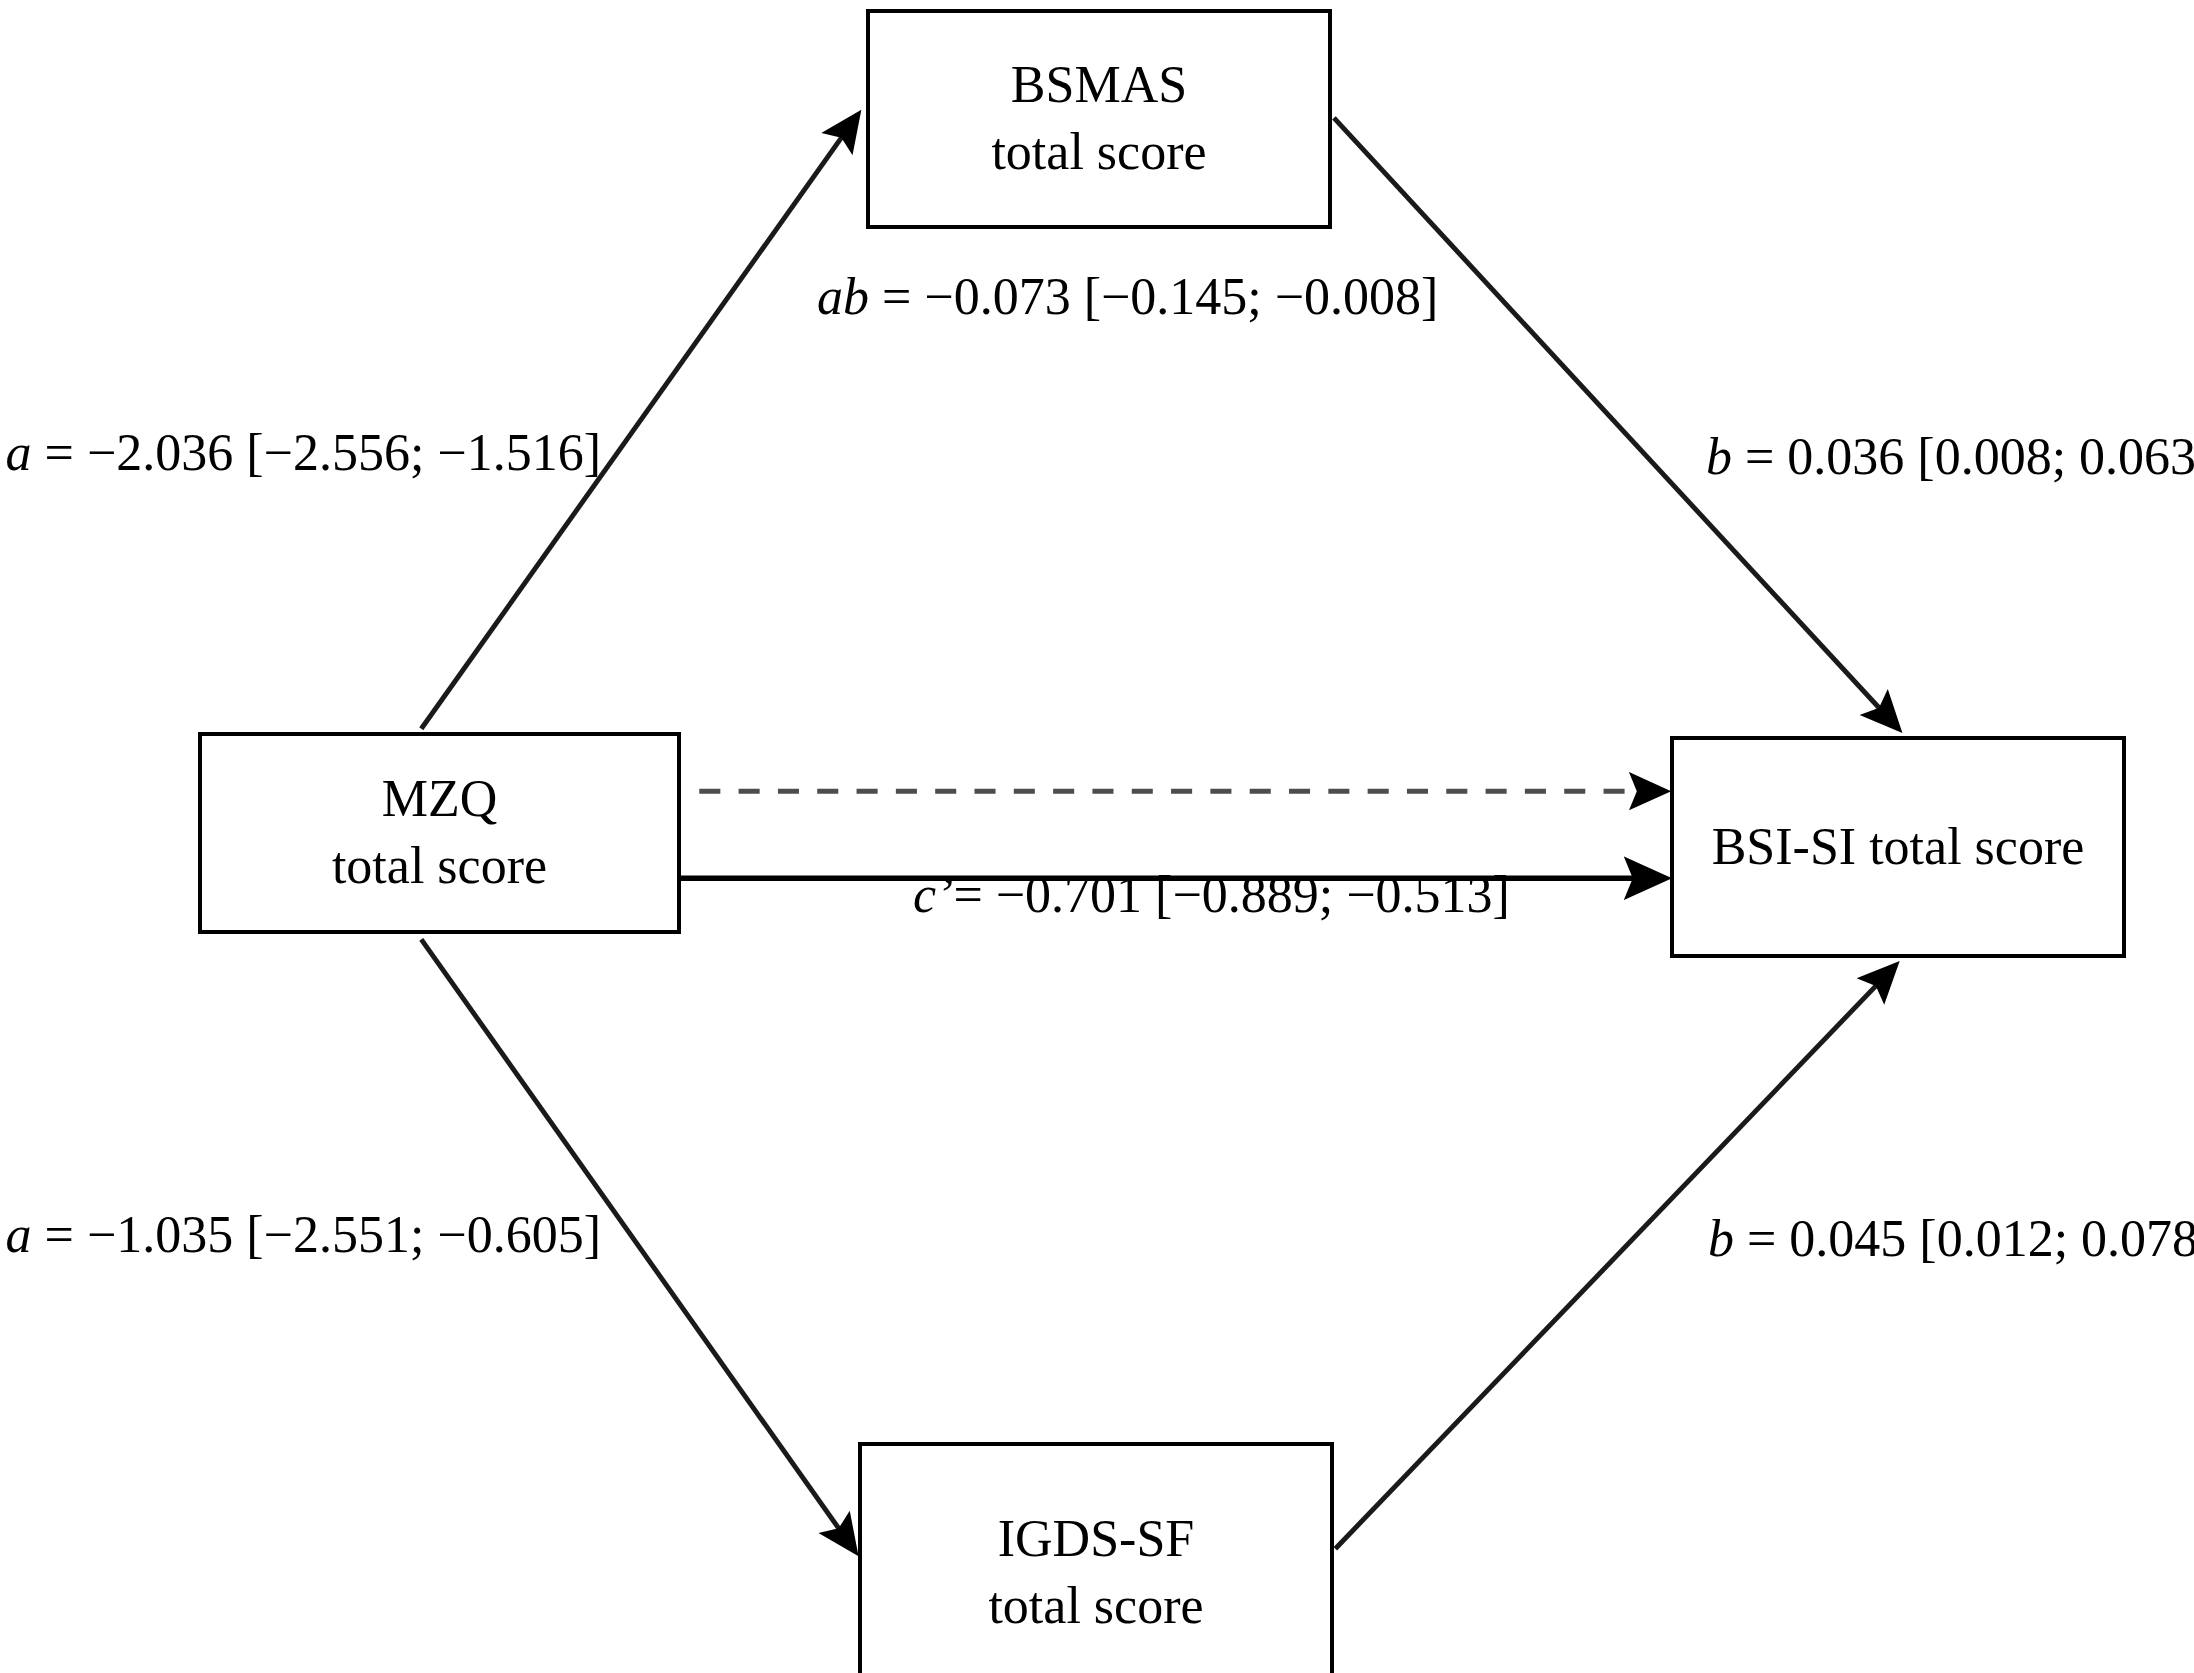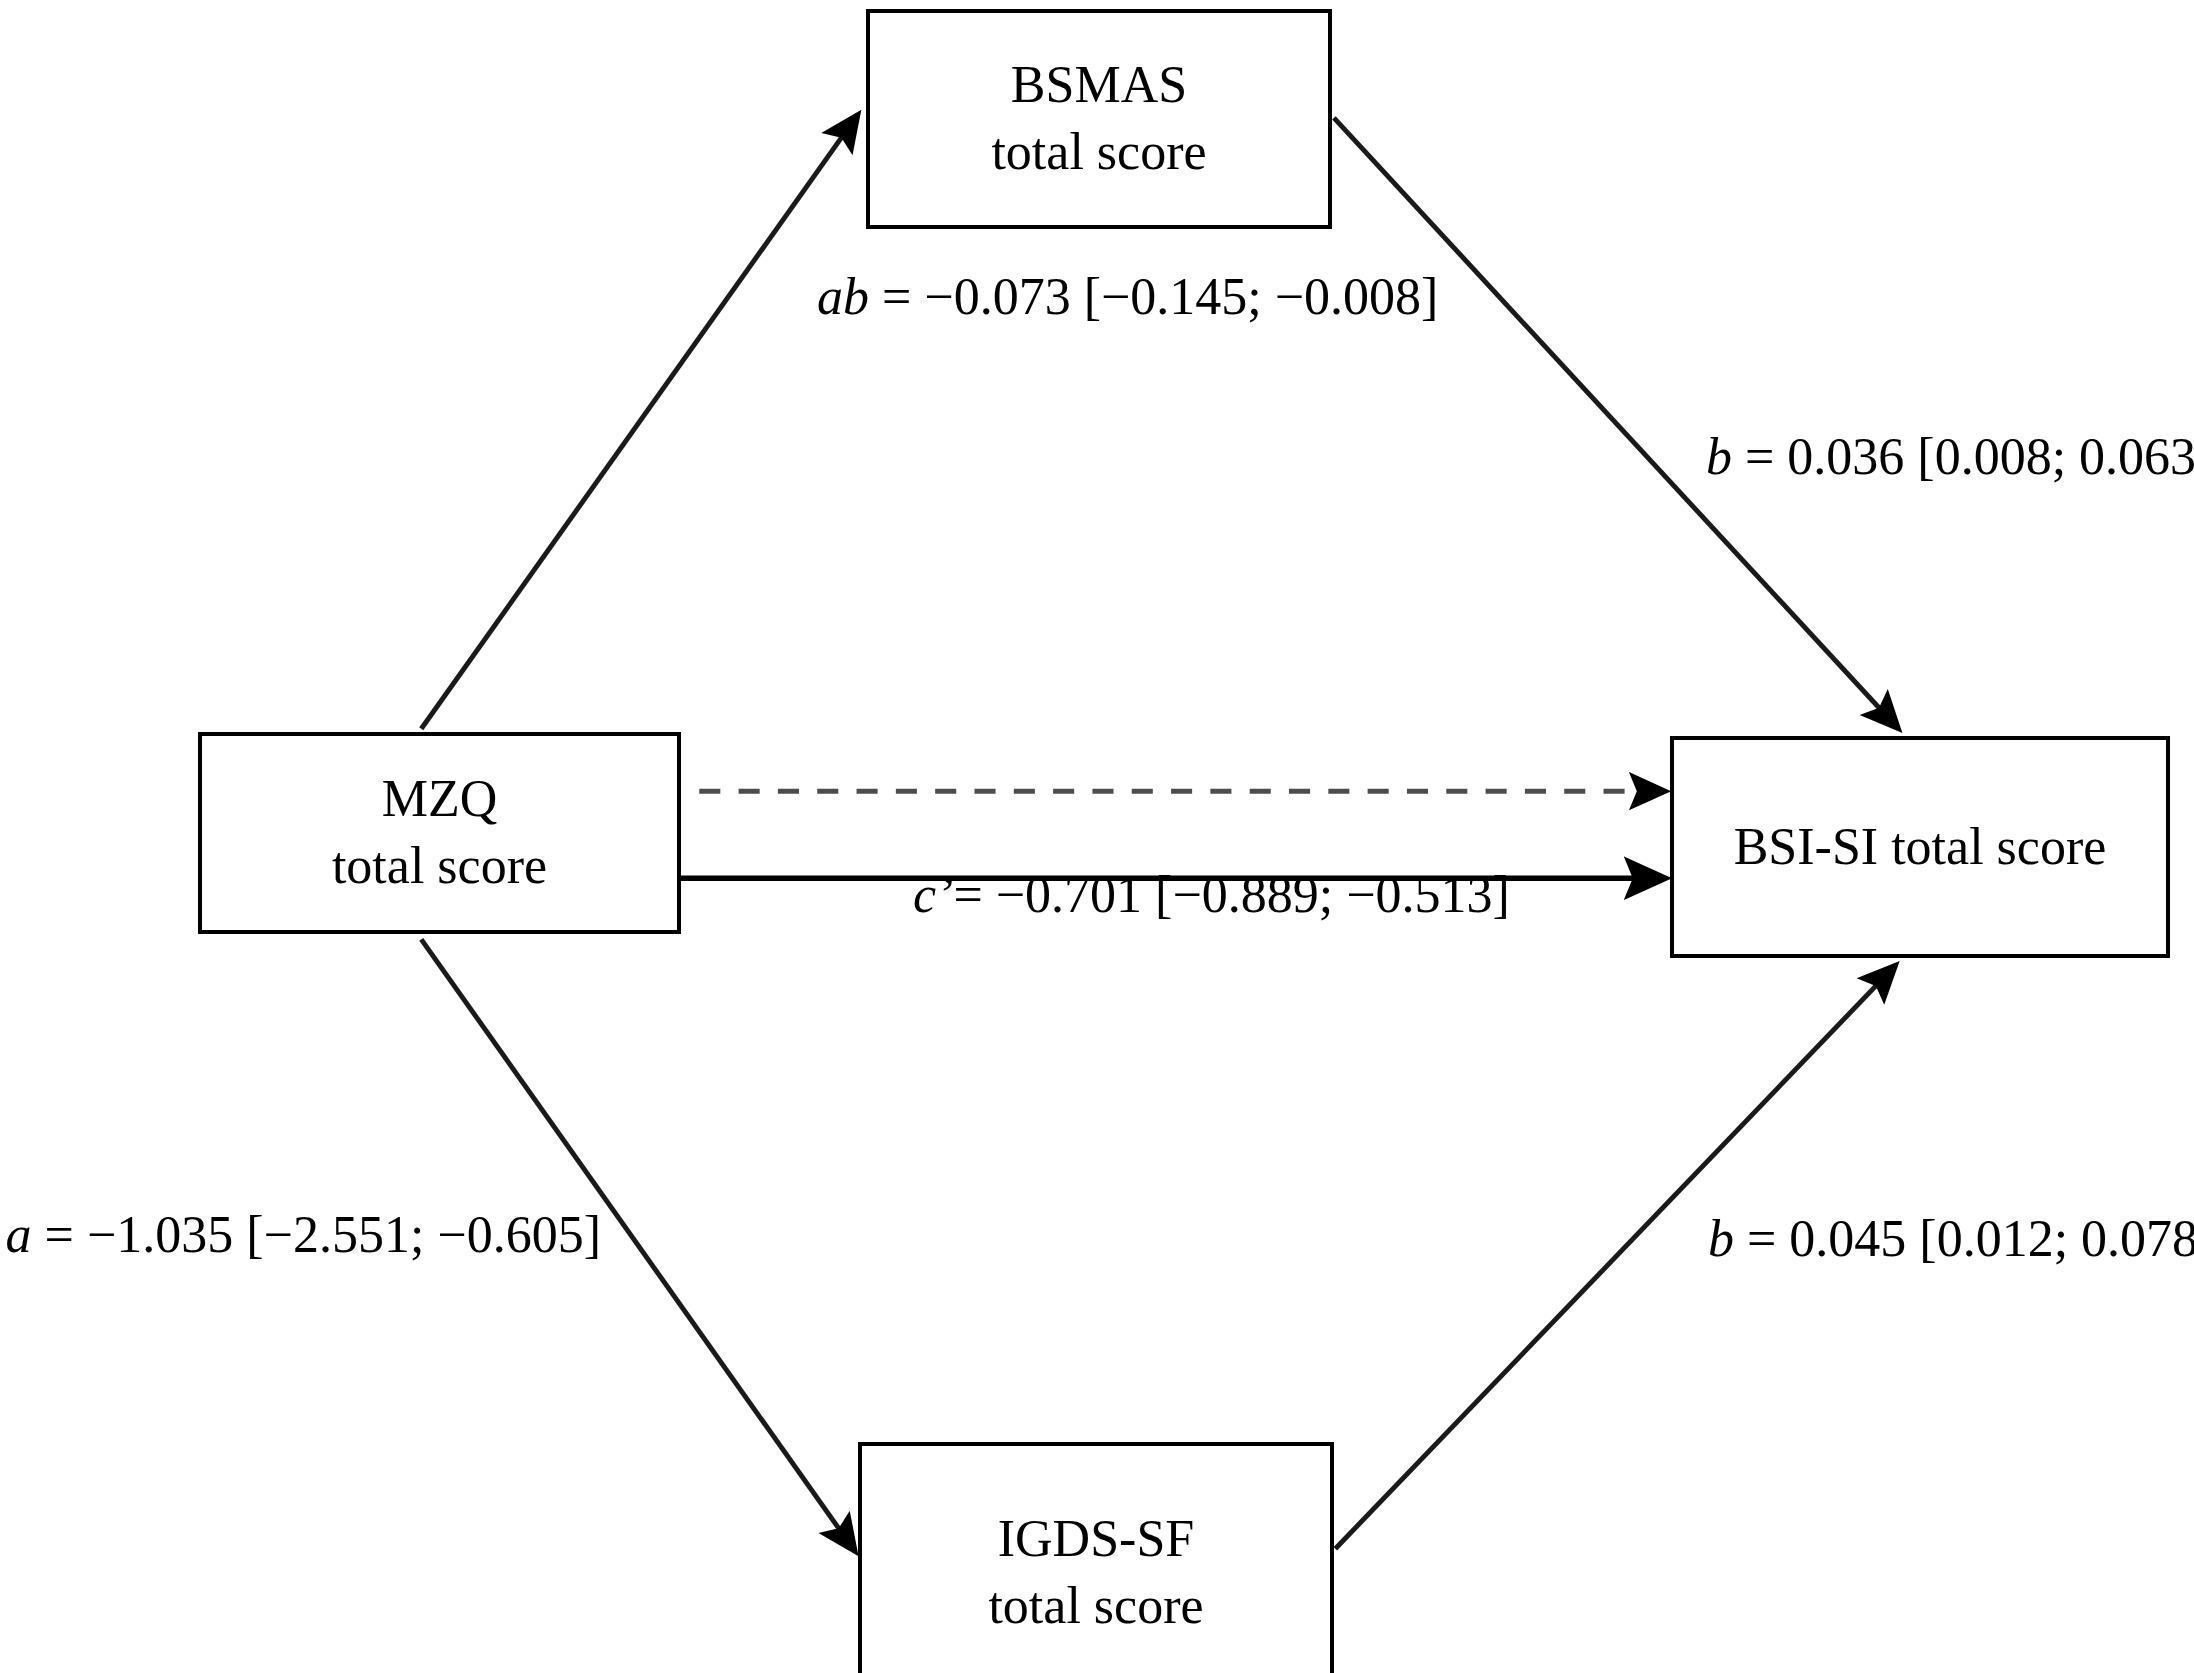--- a/index.html
+++ b/index.html
@@ -88,33 +88,36 @@
   <div class="node-box" style="left:866px; top:9px; width:466px; height:220px;">
     <div class="node-line">BSMAS</div>
     <div class="node-line">total score</div>
   </div>
 
   <div class="node-box" style="left:173px; top:732px; width:483px; height:202px;margin-left:25px;">
     <div class="node-line">MZQ</div>
     <div class="node-line">total score</div>
   </div>
 
-  <div class="node-box" style="left:1670px; top:736px; width:500px; height:222px;">
+  <div class="node-box" style="left:1670px; top:736px; width:456px; height:222px;">
     <div class="node-line">BSI-SI total score</div>
   </div>
 
   <div class="node-box" style="left:858px; top:1442px; width:476px; height:261px;">
     <div class="node-line">IGDS-SF</div>
     <div class="node-line">total score</div>
   </div>
 
   <div class="edge-label" style="left:817px; top:271px;">
     <i class="sym">ab</i><span> = −0.073 [−0.145; −0.008]</span>
   </div>
 
+  <div class="edge-label" style="left:5.6px; top:427px;">
+    <i class="sym">a</i><span> = −2.036 [−2.556; −1.516]</span>
+  </div>
 
   <div class="edge-label" style="left:1706px; top:431px;">
     <i class="sym">b</i><span> = 0.036 [0.008; 0.063]</span>
   </div>
 
 
   <div class="edge-label" style="left:913px; top:869px;">
     <i class="sym">c’</i><span>= −0.701 [−0.889; −0.513]</span>
   </div>
 

